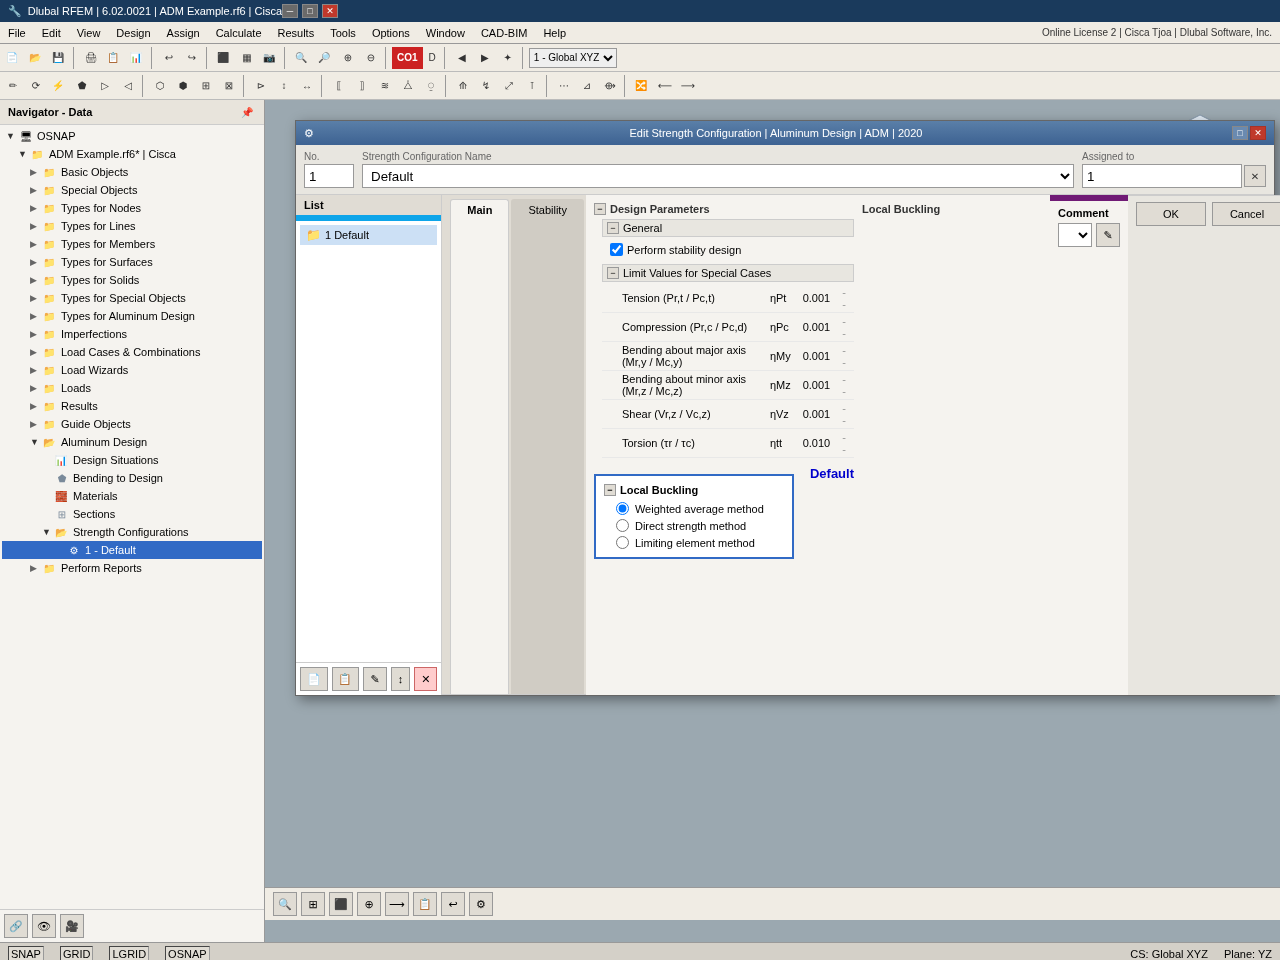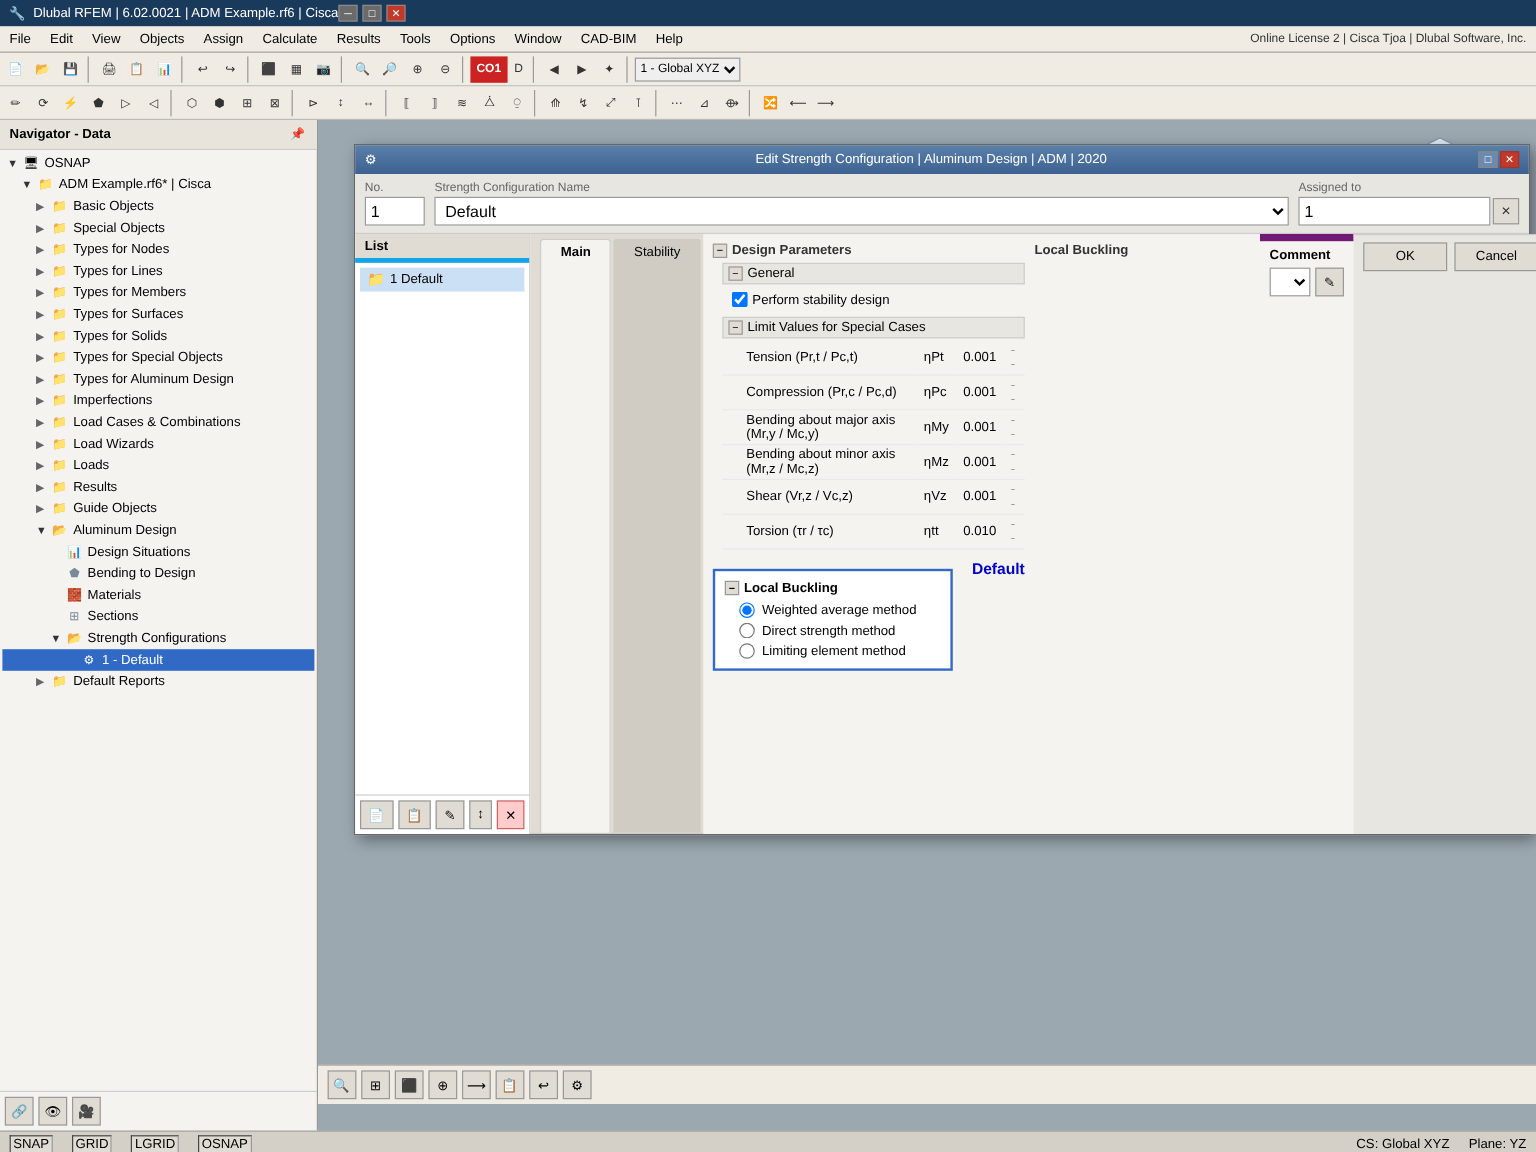--- a/index.html
+++ b/index.html
@@ -98,21 +98,21 @@
 
     
     .comment-section { border-top: 6px solid #701a75; padding: 6px 8px; display: flex; flex-direction: column; gap: 4px; }
     .comment-label { font-size: 11px; font-weight: bold; }
     .comment-row { display: flex; gap: 4px; align-items: center; }
     .comment-input { flex: 1; height: 24px; border: 1px solid #999; background: #fff; padding: 2px 6px; }
     .comment-btn { width: 24px; height: 24px; border: 1px solid #999; background: #e0dcd4; cursor: pointer; display: flex; align-items: center; justify-content: center; font-size: 11px; }
 
     
     .dialog-list { width: 175px; background: #fff; border-right: 1px solid #ccc; display: flex; flex-direction: column; }
-    .dialog-list-header { background: #e0dcd4; padding: 4px 8px; font-size: 11px; font-weight: bold; border-bottom: 4px solid #0ea5e9; }
+    .dialog-list-header { background: #e0dcd4; padding: 4px 8px; font-size: 11px; font-weight: bold; border-bottom: 6px solid #0ea5e9; }
     .dialog-list-content { flex: 1; padding: 4px; }
     .dialog-list-item { display: flex; align-items: center; gap: 4px; padding: 3px 6px; cursor: pointer; font-size: 11px; }
     .dialog-list-item.selected { background: #cce0f5; }
     .dialog-list-item .item-icon { font-size: 12px; color: #666; }
     .dialog-footer-btns { display: flex; gap: 4px; padding: 4px; border-top: 1px solid #ccc; }
     .dialog-footer-btn { height: 24px; padding: 0 6px; border: 1px solid #999; background: #e0dcd4; cursor: pointer; display: flex; align-items: center; justify-content: center; font-size: 11px; }
     .dialog-footer-btn.danger { background: #ffcccc; border-color: #cc6666; }
 
     
     .bottom-toolbar { background: #f0ece4; border-top: 1px solid #999; padding: 4px 8px; display: flex; align-items: center; gap: 4px; }
@@ -152,21 +152,21 @@
     <div class="title-bar-btn">─</div>
     <div class="title-bar-btn">□</div>
     <div class="title-bar-btn close">✕</div>
   </div>
 </div>
 
 <div class="menu-bar">
   <div class="menu-bar-item">File</div>
   <div class="menu-bar-item">Edit</div>
   <div class="menu-bar-item">View</div>
-  <div class="menu-bar-item">Objects</div>
+  <div class="menu-bar-item">Design</div>
   <div class="menu-bar-item">Assign</div>
   <div class="menu-bar-item">Calculate</div>
   <div class="menu-bar-item">Results</div>
   <div class="menu-bar-item">Tools</div>
   <div class="menu-bar-item">Options</div>
   <div class="menu-bar-item">Window</div>
   <div class="menu-bar-item">CAD-BIM</div>
   <div class="menu-bar-item">Help</div>
   <div style="flex:1;"></div>
   <span style="font-size:10px;color:#333;margin-right:8px;">Online License 2 | Cisca Tjoa | Dlubal Software, Inc.</span>
@@ -391,21 +391,21 @@
 
       <div class="nav-item nav-indent4 selected">
         <span class="arrow" style="width:12px;"></span>
         <span class="icon">⚙</span>
         <span class="label">1 - Default</span>
       </div>
 
       <div class="nav-item nav-indent2">
         <span class="arrow">▶</span>
         <span class="icon folder-icon">📁</span>
-        <span class="label">Default Reports</span>
+        <span class="label">Perform Reports</span>
       </div>
     </div>
     <div class="navigator-footer">
       <div class="nav-footer-btn">🔗</div>
       <div class="nav-footer-btn">👁</div>
       <div class="nav-footer-btn">🎥</div>
     </div>
   </div>
 
   <div class="work-area">

